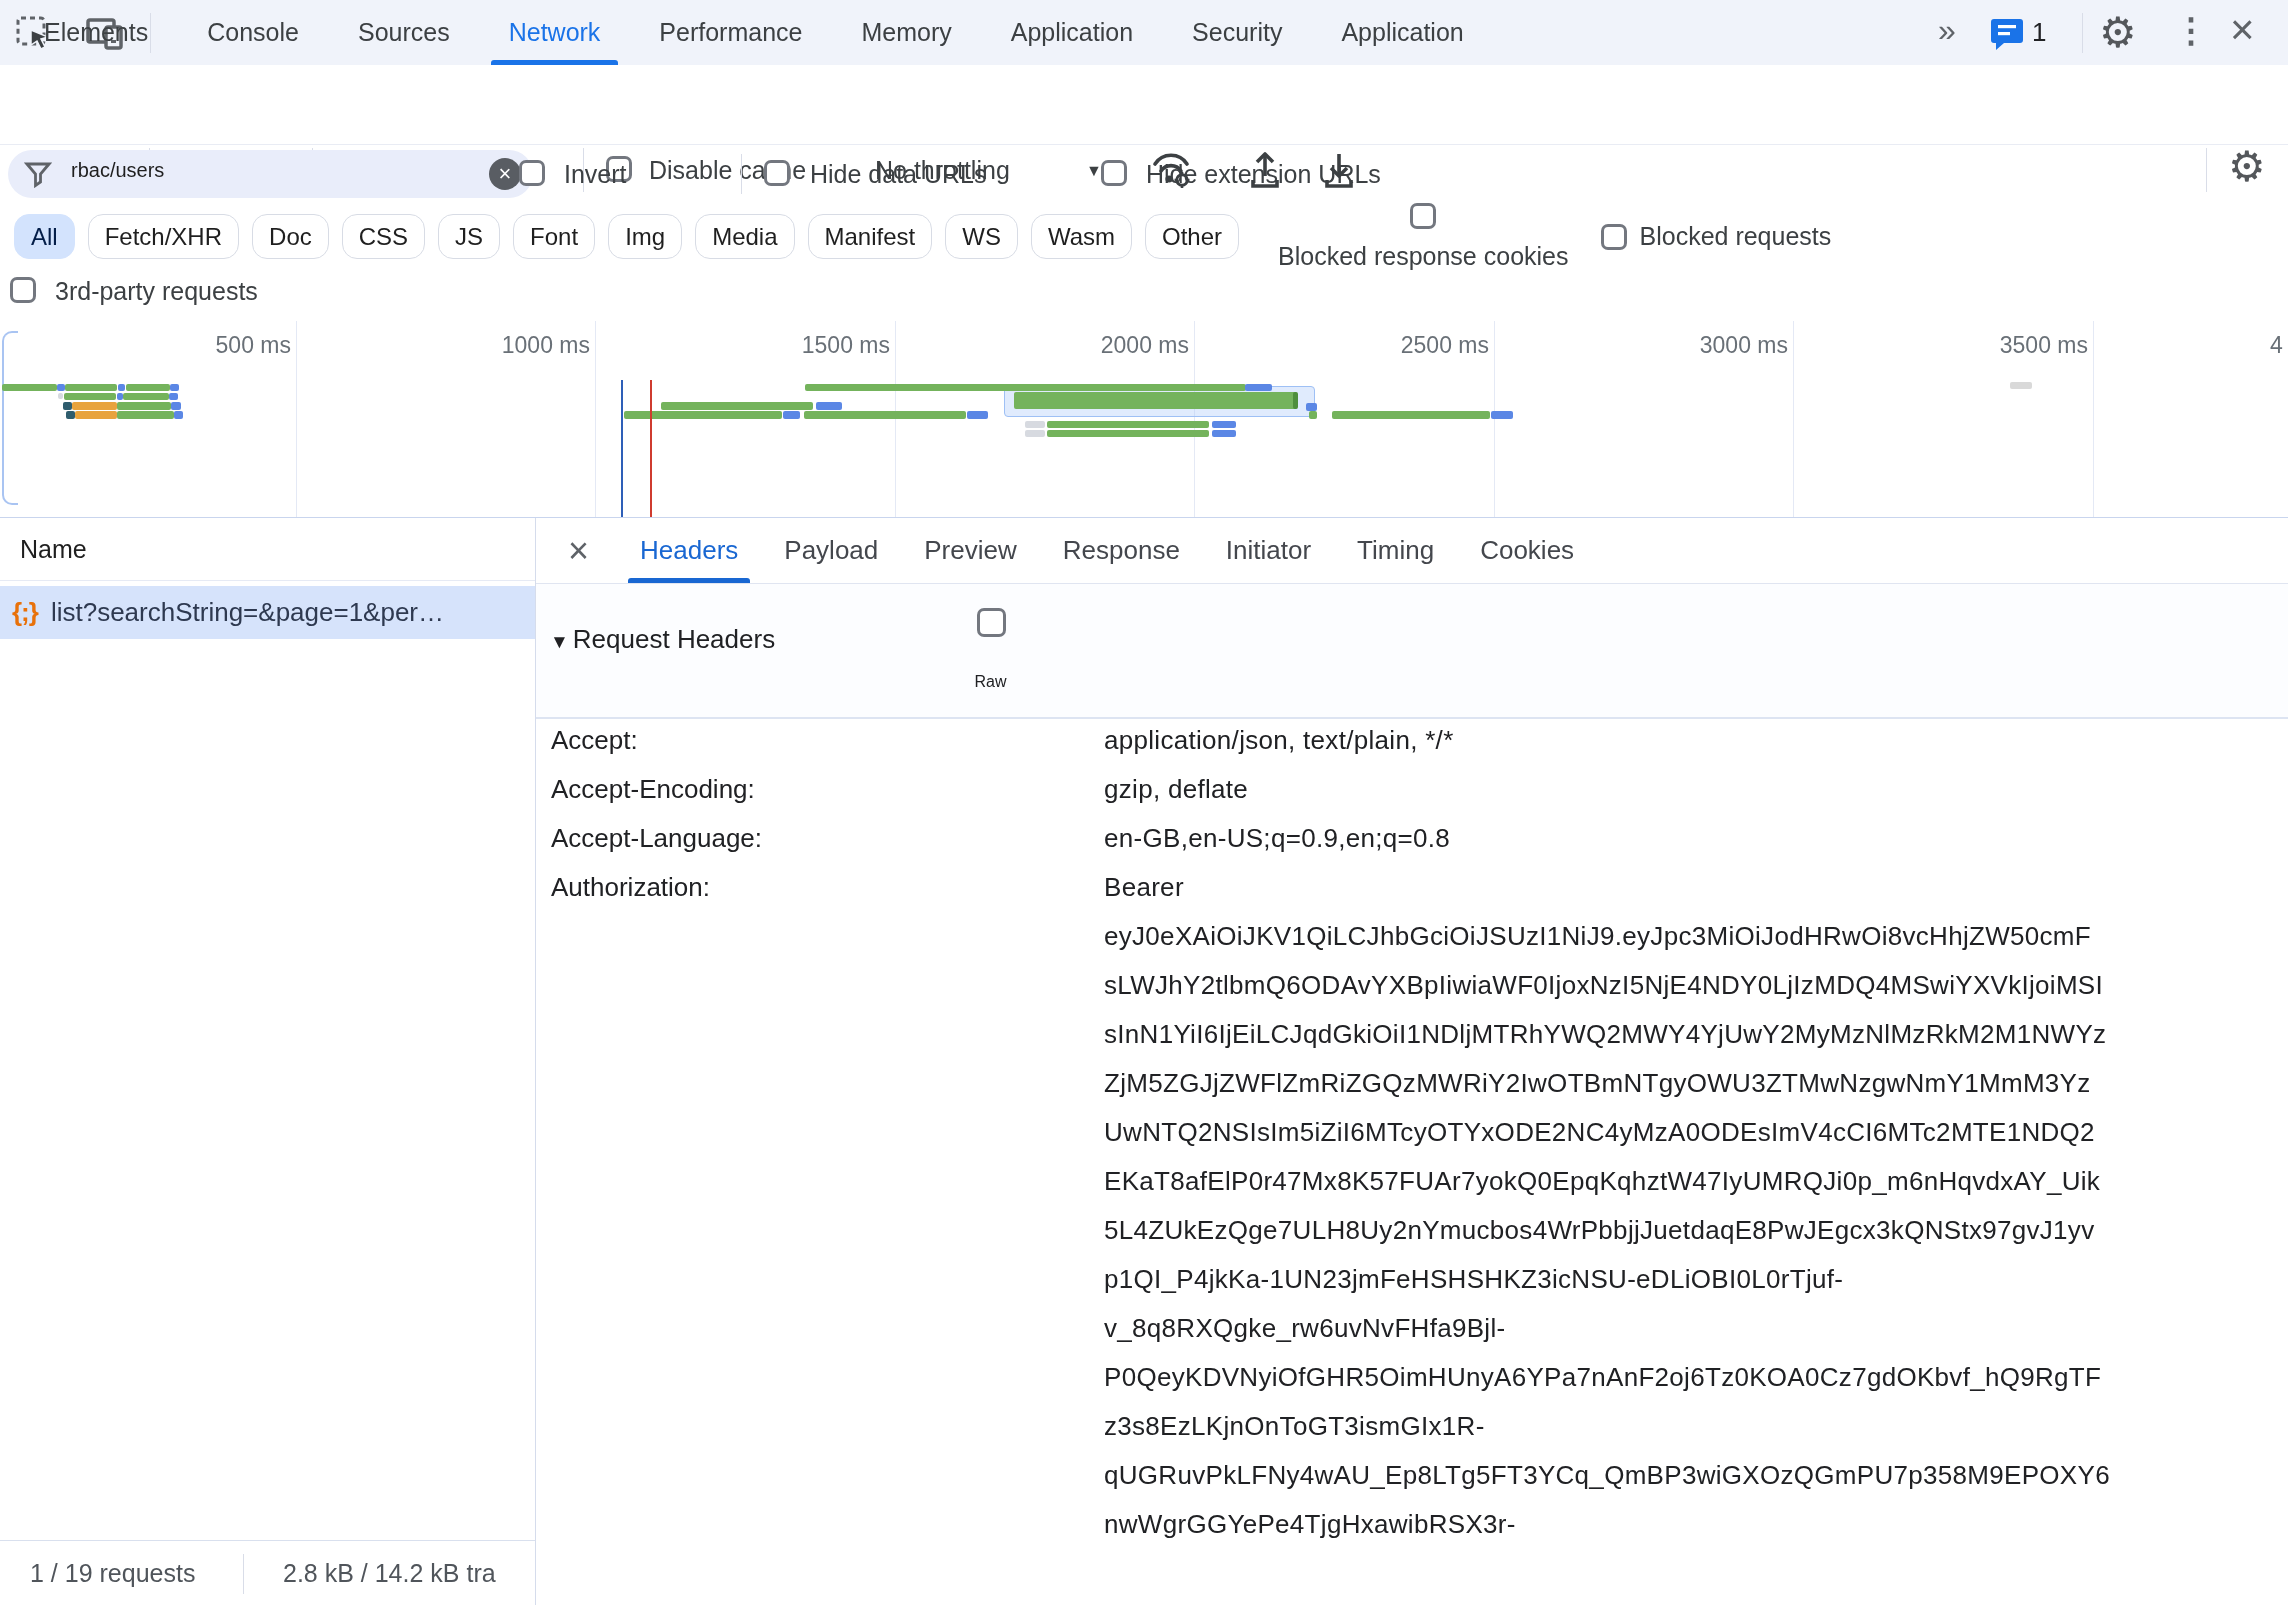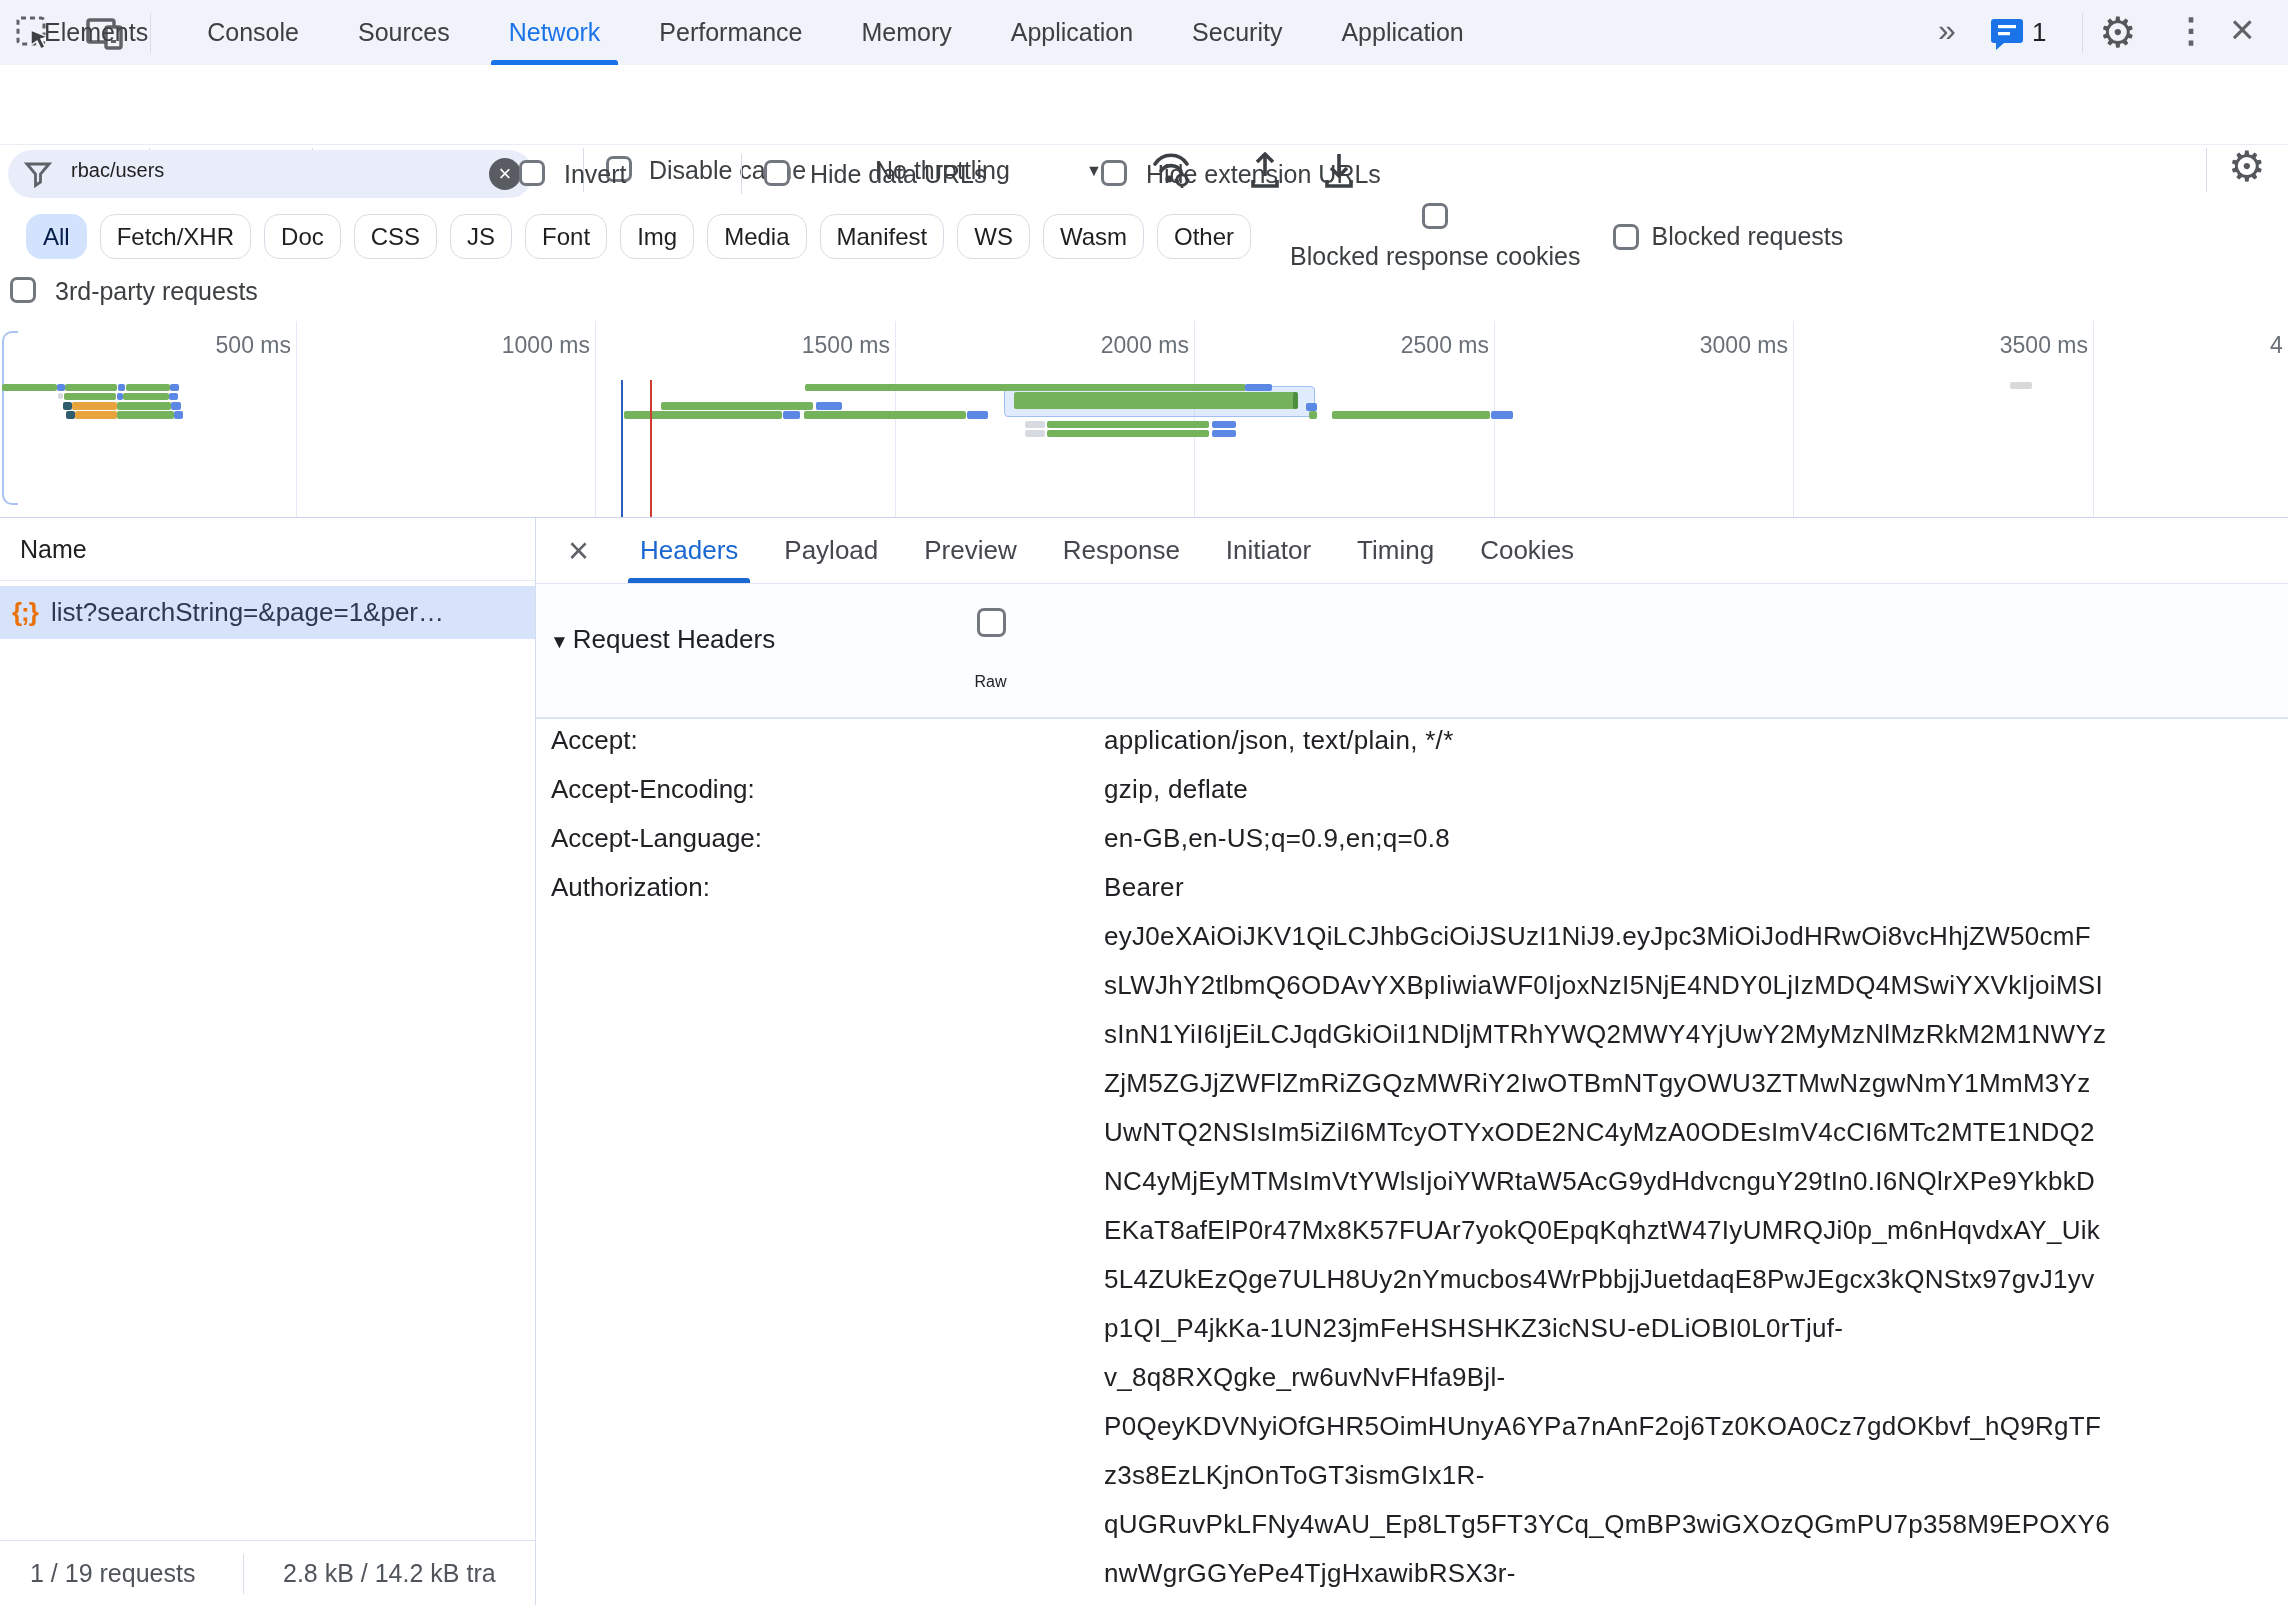--- a/index.html
+++ b/index.html
@@ -27,21 +27,21 @@
   .mag span{position:absolute;left:13px;top:16px;width:13px;height:3.5px;background:#3c4043;border-radius:2px;transform:rotate(45deg);}
   .caret{position:absolute;font-size:16px;color:#3c4043;top:32px;}
   .gear{font-size:42px;color:#54575b;line-height:1;}
   
   #filter-pill{position:absolute;left:8px;top:150px;width:525px;height:48px;border-radius:24px;background:#e9edfa;}
   #filter-pill .q{position:absolute;left:63px;top:9px;font-size:20px;color:#1f1f1f;}
   #filter-clear{position:absolute;left:481px;top:8px;width:32px;height:32px;border-radius:50%;background:#595d63;color:#fff;
                 font-size:22px;display:flex;align-items:center;justify-content:center;}
   .chk-label{position:absolute;font-size:25px;color:#3c4043;top:160px;white-space:nowrap;}
   
-  #chipsrow{position:absolute;left:0;top:208px;width:2289px;height:57px;display:flex;align-items:center;padding-left:26px;box-sizing:border-box;}
+  #chipsrow{position:absolute;left:0;top:208px;width:2289px;height:57px;display:flex;align-items:center;padding-left:14px;box-sizing:border-box;}
   .chip{height:45px;border-radius:15px;border:1.5px solid #d8dce5;background:#fff;display:flex;align-items:center;
         padding:0 16px;font-size:24px;color:#1f1f1f;margin-right:13px;box-sizing:border-box;white-space:nowrap;}
   .chip.active{background:#d3e3fd;border-color:#d3e3fd;color:#041e49;}
   .chip-cb-group{display:flex;align-items:center;gap:13px;font-size:25px;color:#3c4043;white-space:nowrap;}
   .chip-cb-group .cb2{width:26px;height:26px;border:3px solid #73777f;border-radius:7px;background:#fff;box-sizing:border-box;flex:none;}
   
   #timeline{position:absolute;left:0;top:321px;width:2289px;height:196px;background:#fff;border-bottom:2px solid #c9d5ee;overflow:hidden;}
   .tl-grid{position:absolute;top:0;bottom:0;width:1px;background:#e4e9f5;}
   .tl-label{position:absolute;top:11px;font-size:23px;color:#697077;white-space:nowrap;}
   .tl-bar{position:absolute;border-radius:2px;}
@@ -345,21 +345,20 @@
       </div>
       <div class="hrow">
         <div class="hlabel">Authorization:</div>
         <div class="hvalue">
           <div class="vline">Bearer</div>
           <div class="vline">eyJ0eXAiOiJKV1QiLCJhbGciOiJSUzI1NiJ9.eyJpc3MiOiJodHRwOi8vcHhjZW50cmF</div>
           <div class="vline">sLWJhY2tlbmQ6ODAvYXBpIiwiaWF0IjoxNzI5NjE4NDY0LjIzMDQ4MSwiYXVkIjoiMSI</div>
           <div class="vline">sInN1YiI6IjEiLCJqdGkiOiI1NDljMTRhYWQ2MWY4YjUwY2MyMzNlMzRkM2M1NWYz</div>
           <div class="vline">ZjM5ZGJjZWFlZmRiZGQzMWRiY2IwOTBmNTgyOWU3ZTMwNzgwNmY1MmM3Yz</div>
           <div class="vline">UwNTQ2NSIsIm5iZiI6MTcyOTYxODE2NC4yMzA0ODEsImV4cCI6MTc2MTE1NDQ2</div>
-          <div class="vline">NC4yMjEyMTMsImVtYWlsIjoiYWRtaW5AcG9ydHdvcnguY29tIn0.I6NQlrXPe9YkbkD</div>
           <div class="vline">EKaT8afElP0r47Mx8K57FUAr7yokQ0EpqKqhztW47IyUMRQJi0p_m6nHqvdxAY_Uik</div>
           <div class="vline">5L4ZUkEzQge7ULH8Uy2nYmucbos4WrPbbjjJuetdaqE8PwJEgcx3kQNStx97gvJ1yv</div>
           <div class="vline">p1QI_P4jkKa-1UN23jmFeHSHSHKZ3icNSU-eDLiOBI0L0rTjuf-</div>
           <div class="vline">v_8q8RXQgke_rw6uvNvFHfa9Bjl-</div>
           <div class="vline">P0QeyKDVNyiOfGHR5OimHUnyA6YPa7nAnF2oj6Tz0KOA0Cz7gdOKbvf_hQ9RgTF</div>
           <div class="vline">z3s8EzLKjnOnToGT3ismGIx1R-</div>
           <div class="vline">qUGRuvPkLFNy4wAU_Ep8LTg5FT3YCq_QmBP3wiGXOzQGmPU7p358M9EPOXY6</div>
           <div class="vline">nwWgrGGYePe4TjgHxawibRSX3r-</div>
         </div>
       </div>

